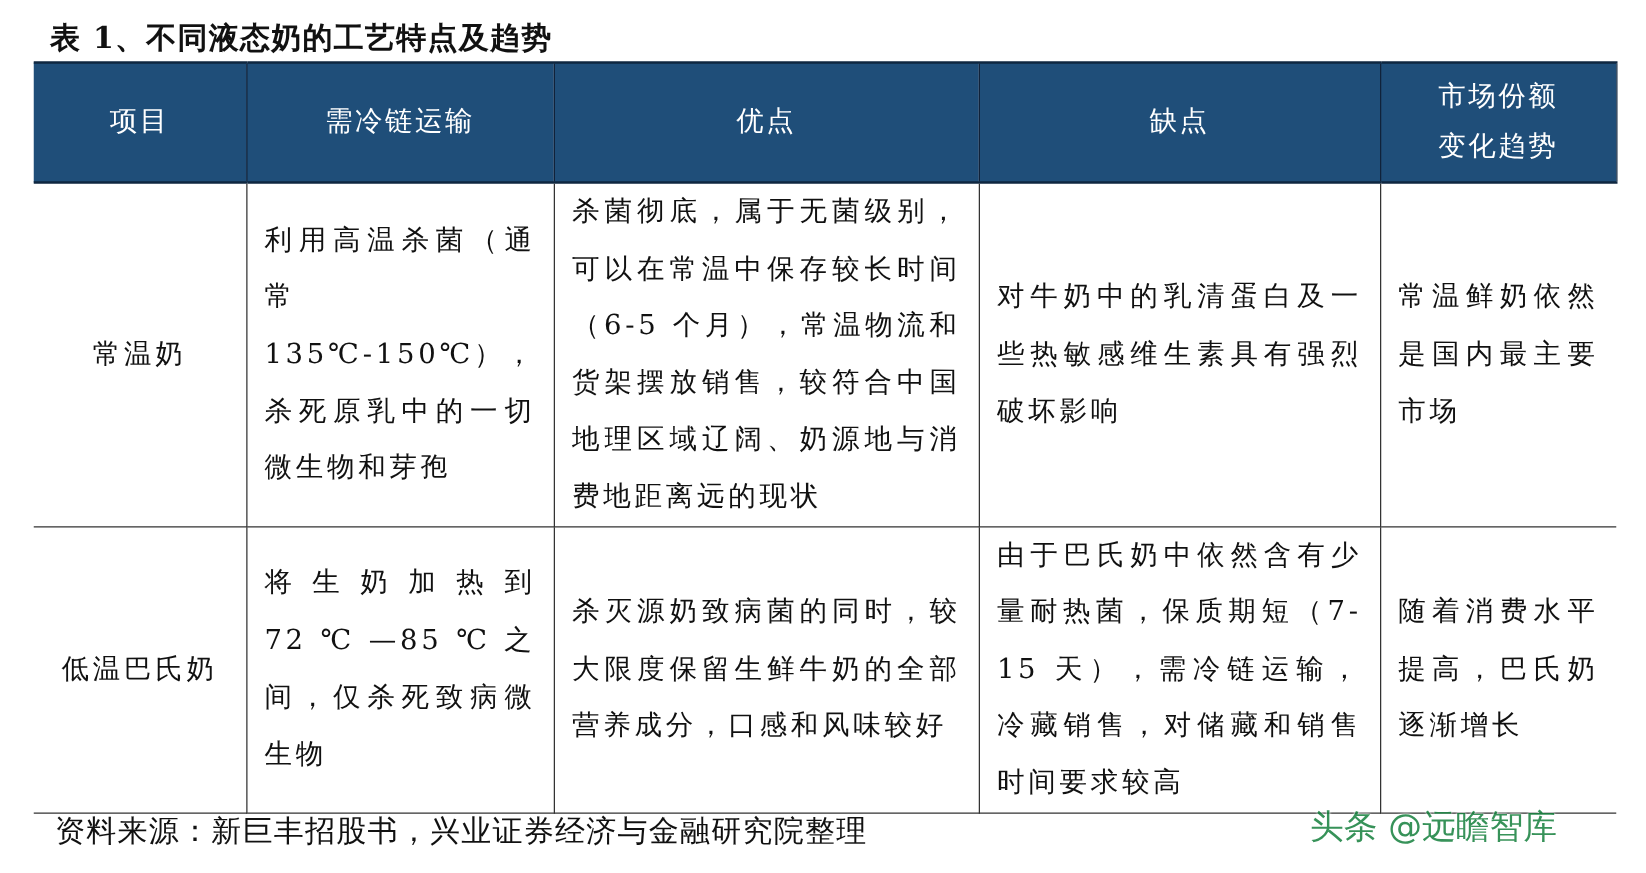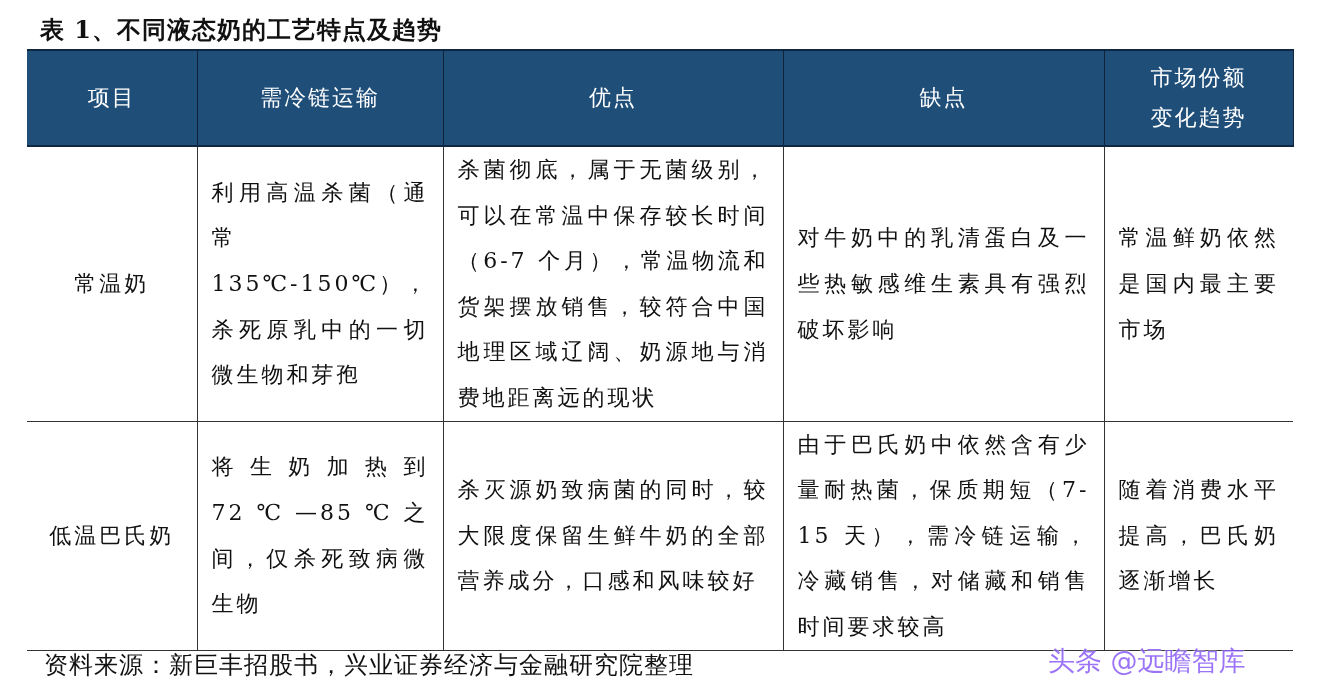--- a/index.html
+++ b/index.html
@@ -17,21 +17,21 @@
     table.grid th:last-child { border-right: 1px solid #0f2740; }
     table.grid td { font-size: 22px; line-height: 45.6px; vertical-align: middle;
                     border-left: 1.5px solid #333; border-right: 1.5px solid #333;
                     border-bottom: 1.5px solid #333; padding: 0 14px; letter-spacing: 3px; }
     table.grid td:first-child { border-left: none; text-align: center; padding: 0; }
     table.grid td:last-child { border-right: none; margin-left: 42px; }
     tr.row1 td { height: 272px; }
     tr.row2 td { height: 227px; }
     td.justify { text-align: justify; text-align-last: left; }
     .source { position: absolute; left: 44px; top: 649px; font-size: 24px; letter-spacing: 1px; }
-    .watermark { position: absolute; left: 1048px; top: 643px; font-size: 27px; color: #8b5cf6;
+    .watermark { position: absolute; left: 1048px; top: 643px; font-size: 27px; color: #15803d;
                  font-family: "DejaVu Sans", "Liberation Sans", sans-serif; opacity: 0.85;
                  text-shadow: 0 0 2px #fff, 0 0 2px #fff; }
     .cell-text { display: block; }
   </style>
 </head>
 <body>
 
 <div class="title">表 1、不同液态奶的工艺特点及趋势</div>
 
 <table class="grid">
@@ -51,21 +51,21 @@
       <th>
         <span class="cell-text">市场份额</span>
         <span class="cell-text">变化趋势</span>
       </th>
     </tr>
   </thead>
   <tbody>
     <tr class="row1">
       <td>常温奶</td>
       <td class="justify">利用高温杀菌（通常 135℃-150℃），杀死原乳中的一切微生物和芽孢</td>
-      <td class="justify">杀菌彻底，属于无菌级别，可以在常温中保存较长时间（6-7 个月），常温物流和货架摆放销售，较符合中国地理区域辽阔、奶源地与消费地距离远的现状</td>
+      <td class="justify">杀菌彻底，属于无菌级别，可以在常温中保存较长时间（6-5 个月），常温物流和货架摆放销售，较符合中国地理区域辽阔、奶源地与消费地距离远的现状</td>
       <td class="justify">对牛奶中的乳清蛋白及一些热敏感维生素具有强烈破坏影响</td>
       <td class="justify">常温鲜奶依然是国内最主要市场</td>
     </tr>
     <tr class="row2">
       <td>低温巴氏奶</td>
       <td class="justify">将生奶加热到 72℃—85℃之间，仅杀死致病微生物</td>
       <td class="justify">杀灭源奶致病菌的同时，较大限度保留生鲜牛奶的全部营养成分，口感和风味较好</td>
       <td class="justify">由于巴氏奶中依然含有少量耐热菌，保质期短（7-15 天），需冷链运输，冷藏销售，对储藏和销售时间要求较高</td>
       <td class="justify">随着消费水平提高，巴氏奶逐渐增长</td>
     </tr>

